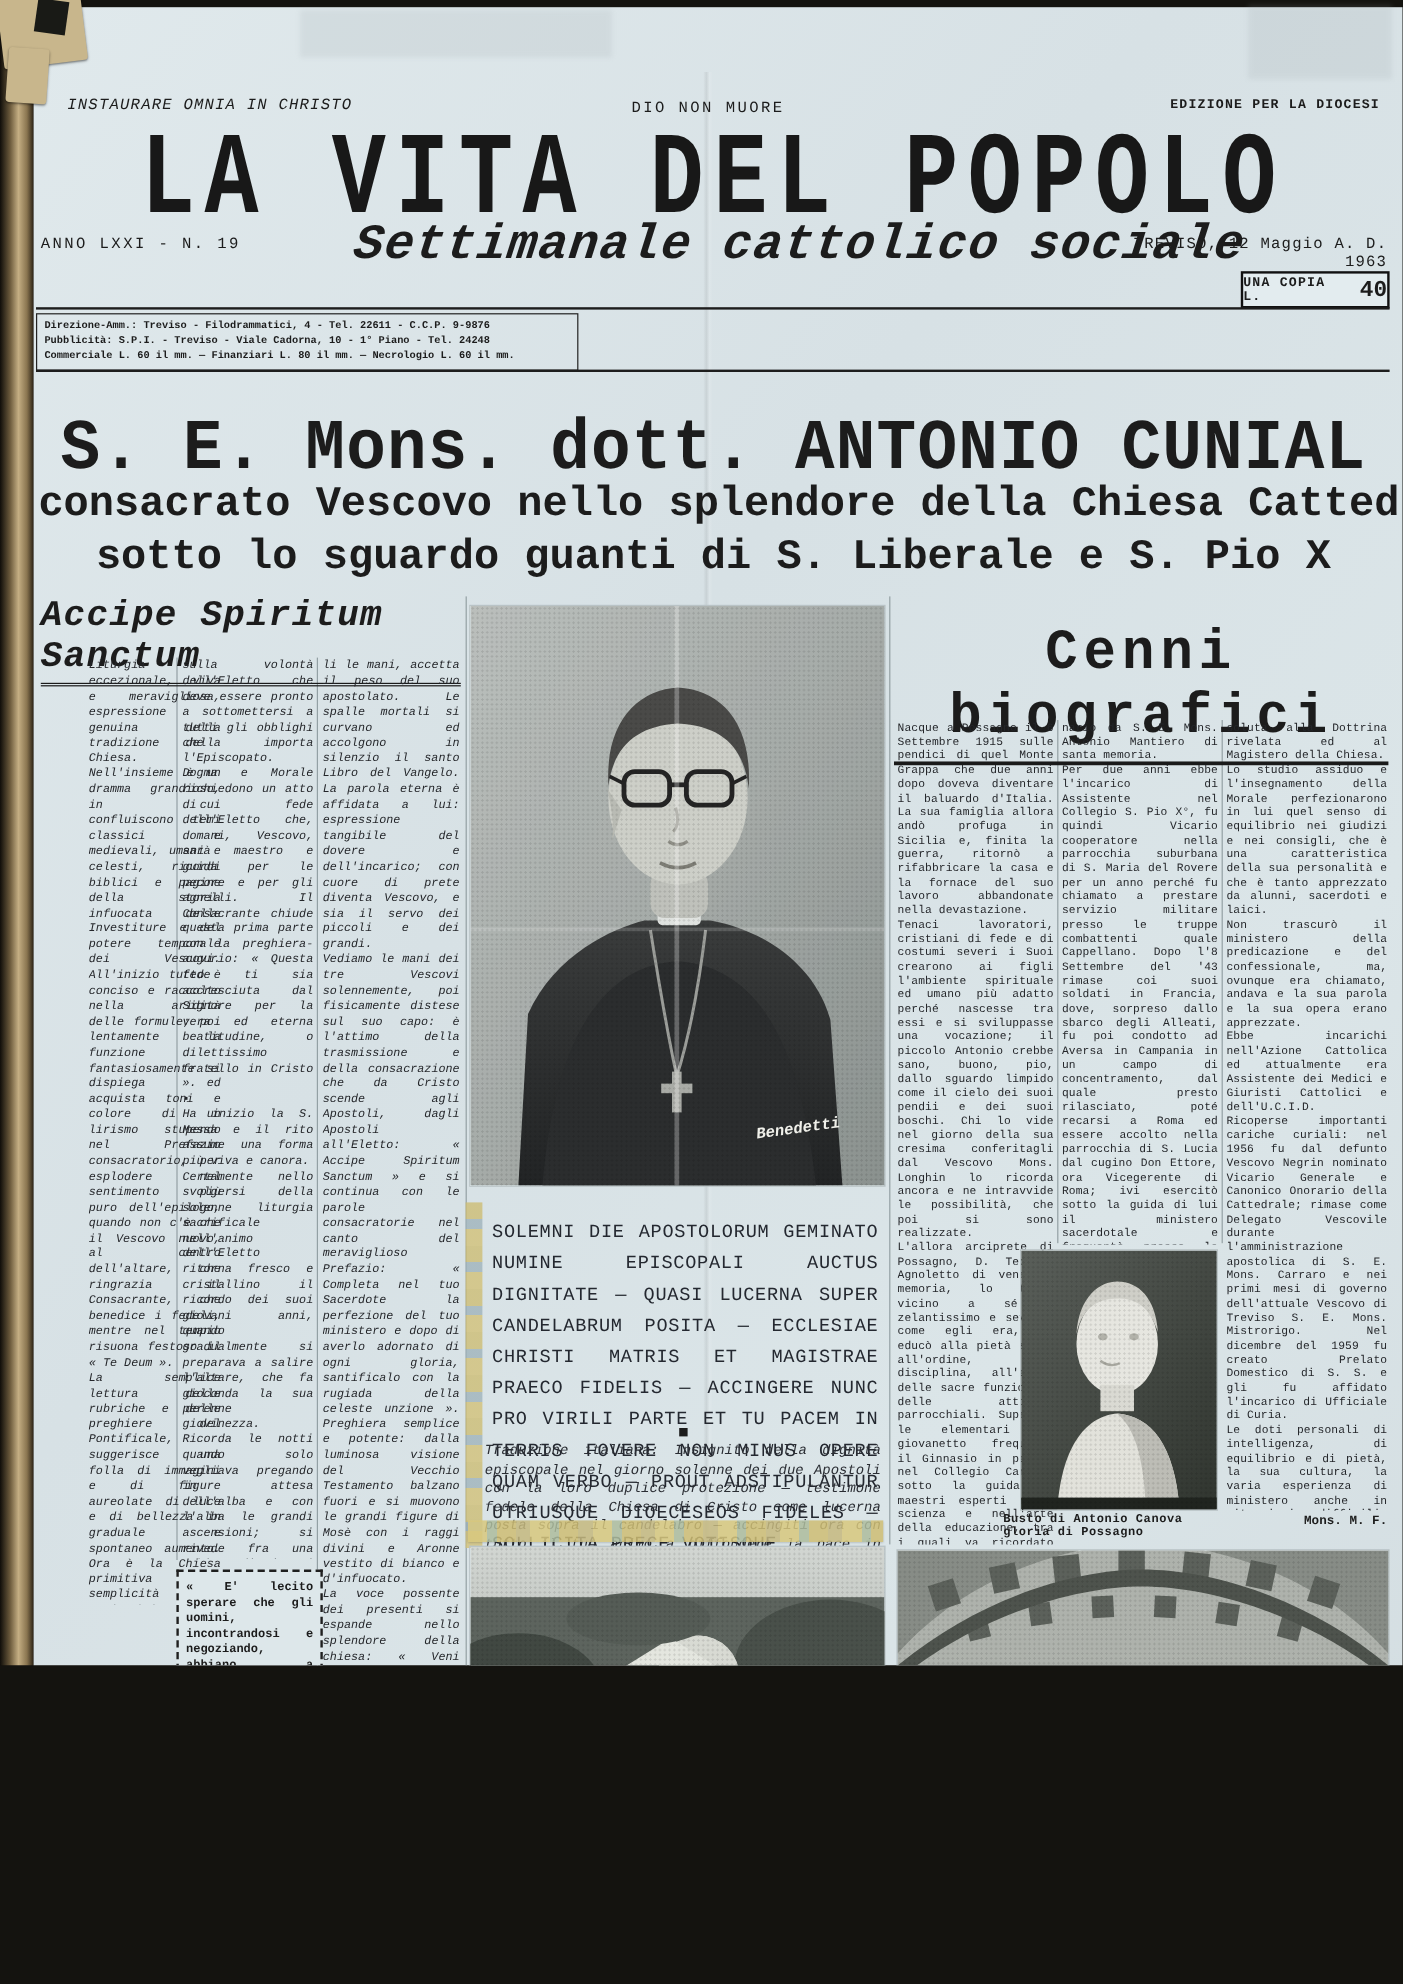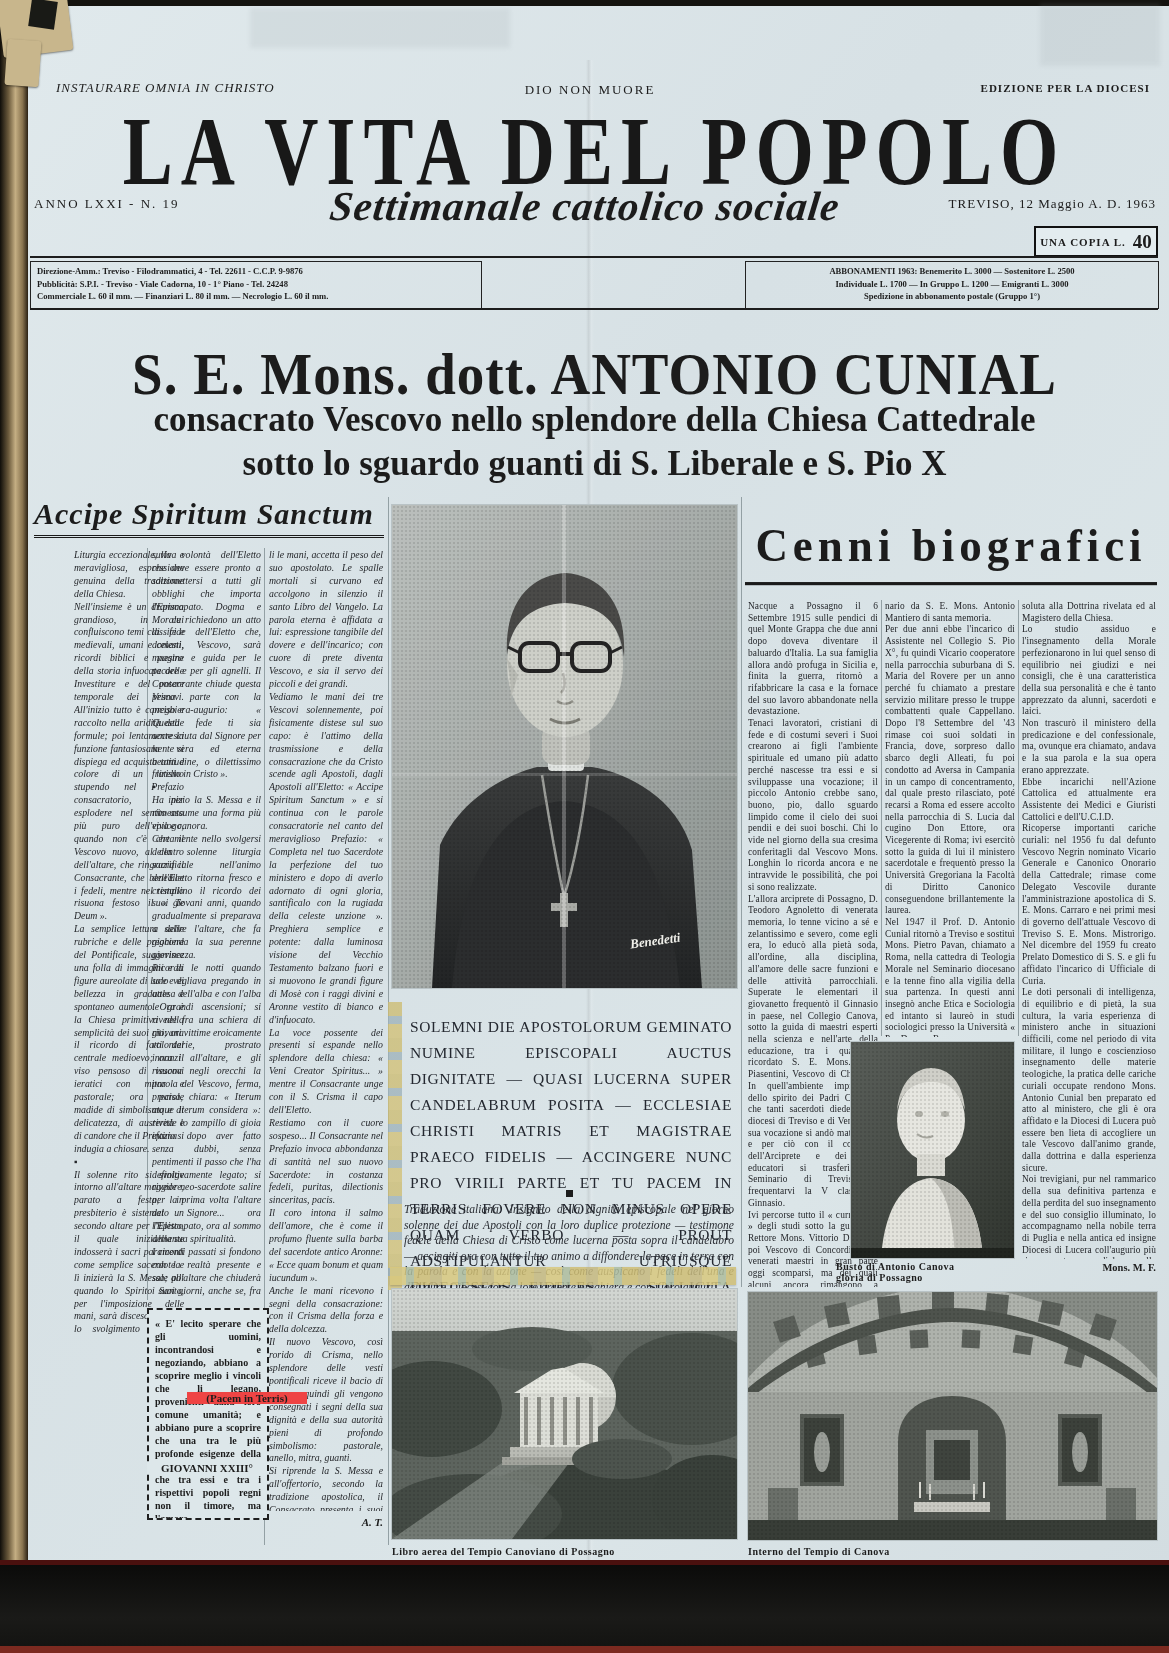--- a/index.html
+++ b/index.html
@@ -1,17 +1,17 @@
 <!DOCTYPE html>
 <html><head>
 <meta charset="utf-8">
 <style>
   html,body{margin:0;padding:0;background:#14130f;}
-  #stage{position:relative;width:1169px;height:1653px;overflow:hidden;background:#14130f;
-         font-family:Liberation Serif, serif;color:#1c1c1c;}
+  #stage{position:relative;width:1169px;height:1388px;overflow:hidden;background:#14130f;
+         font-family:Liberation Mono, monospace;color:#1c1c1c;}
   .abs{position:absolute;}
   .paper{background:linear-gradient(128deg,#e0e9ec 0%,#d7e1e5 40%,#dbe5e8 72%,#d3dde1 100%);}
   .spine{background:linear-gradient(90deg,#0f0d09 0%,#6b5a3c 30%,#c4ae83 55%,#8a7550 80%,#2a2114 100%);}
   .torn{background:#c8b68c;border-radius:3px;box-shadow:0 1px 2px rgba(0,0,0,.5);}
   .ghost{background:#9aa4a8;opacity:.16;filter:blur(2px);}
   .rule{background:#1d1d1d;}
   .vrule{background:#93a0a4;width:1px;}
   .kicker{font-weight:bold;letter-spacing:6px;font-size:27px;text-align:center;}
   .nameplate{font-weight:bold;font-size:75px;letter-spacing:8px;text-align:center;white-space:nowrap;
              transform:scaleY(1.30);transform-origin:top center;color:#181818;}
@@ -71,23 +71,20 @@
   <div class="abs smallcaps" style="left:928px;top:196px;width:228px;text-align:right;letter-spacing:1px;">TREVISO, 12 Maggio A. D. 1963</div>
   <div class="abs pricebox" style="left:1034px;top:226px;width:120px;height:27px;">
     <span class="lbl">UNA COPIA L.</span>
     <span class="val">40</span>
   </div>
   <div class="abs rule" style="left:30px;top:256px;width:1128px;height:2px;"></div>
 
   <div class="abs infobox" style="left:30px;top:261px;width:438px;height:40px;"><span>Direzione-Amm.: Treviso - Filodrammatici, 4 - Tel. 22611 - C.C.P. 9-9876</span>
 <span>Pubblicità: S.P.I. - Treviso - Viale Cadorna, 10 - 1° Piano - Tel. 24248</span>
 <span>Commerciale L. 60 il mm. — Finanziari L. 80 il mm. — Necrologio L. 60 il mm.</span></div>
-  <div class="abs infobox" style="left:745px;top:261px;width:400px;height:40px;text-align:center;"><span>ABBONAMENTI 1963: Benemerito L. 3000 — Sostenitore L. 2500</span>
-<span>Individuale L. 1700 — In Gruppo L. 1200 — Emigranti L. 3000</span>
-<span>Spedizione in abbonamento postale (Gruppo 1°)</span></div>
   <div class="abs rule" style="left:30px;top:308px;width:1128px;height:1.5px;"></div>
 
   <div class="abs mainhead" style="left:32px;top:340px;width:1125px;">S. E. Mons. dott. ANTONIO CUNIAL</div>
   <div class="abs deck" style="left:32px;top:400px;width:1125px;">consacrato Vescovo nello splendore della Chiesa Cattedrale</div>
   <div class="abs deck" style="left:32px;top:444px;width:1125px;">sotto lo sguardo guanti di S. Liberale e S. Pio X</div>
 
   <div class="abs vrule" style="left:388px;top:497px;height:1048px;"></div>
   <div class="abs vrule" style="left:741px;top:497px;height:790px;"></div>
   <div class="abs vrule" style="left:147px;top:548px;height:752px;"></div>
   <div class="abs vrule" style="left:264px;top:548px;height:997px;"></div>

